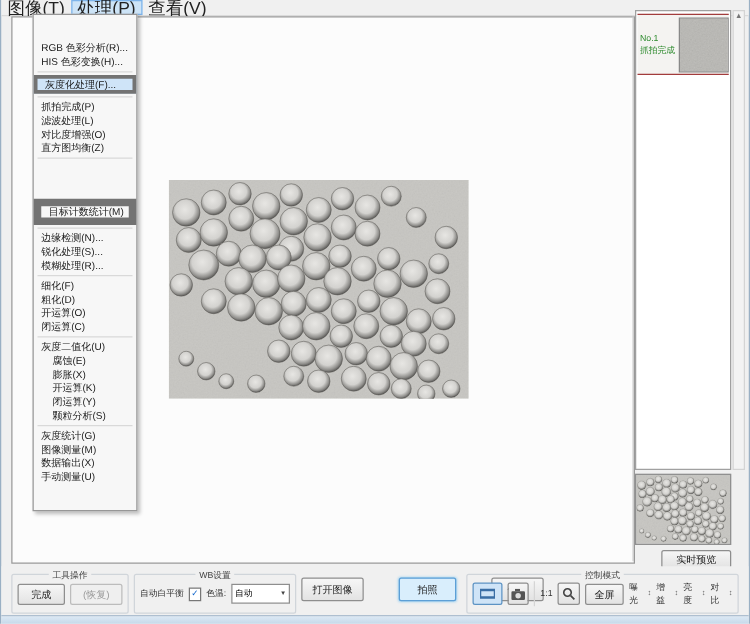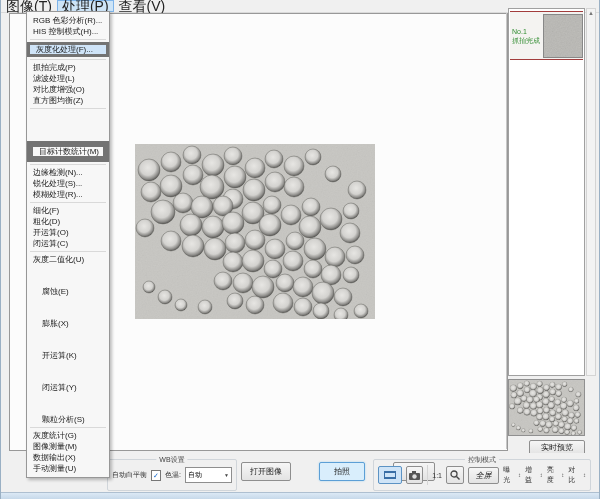--- a/index.html
+++ b/index.html
@@ -10,24 +10,24 @@
   .menubar{position:absolute;left:0;top:0;right:0;height:12px;background:#f0f0f0;
            border-bottom:1px solid #dadada;display:flex;align-items:center;font-size:14px;color:#222;}
   .menubar .mitem{padding:1px 5px;height:10px;line-height:10px;cursor:default;white-space:nowrap;}
   .menubar .mitem.active{background:#cde4f7;border:1px solid #7eb4ea;padding:0 4px;}
   
   .main-panel{position:absolute;left:8px;top:13px;width:497px;height:436px;background:#fcfcfc;
               border:1px solid #989898;}
   .micrograph{position:absolute;left:125px;top:130px;width:240px;height:175px;}
   
   .dropdown{position:absolute;left:25px;top:11px;width:82px;background:#f7f7f7;
-            border:1px solid #979797;box-shadow:2px 2px 3px rgba(0,0,0,.25);padding:3px 0;z-index:5;}
+            border:1px solid #979797;box-shadow:2px 2px 3px rgba(0,0,0,.25);padding:21px 0;z-index:5;}
   .menu-item{height:11px;line-height:11px;font-size:8px;color:#1a1a1a;padding:0 4px 0 6px;
              white-space:nowrap;overflow:hidden;cursor:default;}
-  .menu-item.indent{padding-left:15px;margin-top:21px;}
+  .menu-item.indent{padding-left:15px;}
   .menu-item.hl{background:#cfe4f8;border:3px solid #737373;height:9px;line-height:9px;}
   .menu-item.boxed{border:6px solid #737373;height:9px;line-height:9px;margin-top:32px;}
   .menu-sep{height:1px;background:#d9d9d9;margin:2px 3px;}
   
   .capture-list{position:absolute;left:507px;top:8px;width:77px;height:368px;background:#ffffff;
                 border:1px solid #a0a0a0;box-sizing:border-box;}
   .capture-item{position:absolute;left:1px;right:1px;top:2px;height:47px;
                 border-top:1px solid #a23c3c;border-bottom:1px solid #a23c3c;
                 display:flex;align-items:center;background:#f4f3f1;cursor:pointer;}
   .capture-meta{width:32px;font-size:7px;line-height:9px;color:#2e8b2e;padding-left:2px;}
@@ -176,21 +176,21 @@
           <circle cx="226" cy="167" r="7"></circle>
           <circle cx="206" cy="171" r="7"></circle>
       </g>
     </g>
   </svg>
 </div>
 <div class="sideline"></div>
 
 <div class="dropdown">
   <div class="menu-item">RGB 色彩分析(R)...</div>
-  <div class="menu-item">HIS 控制模式(H)...</div>
+  <div class="menu-item">HIS 色彩变换(H)...</div>
   <div class="menu-sep"></div>
   <div class="menu-item hl">灰度化处理(F)...</div>
   <div class="menu-sep"></div>
   <div class="menu-item">抓拍完成(P)</div>
   <div class="menu-item">滤波处理(L)</div>
   <div class="menu-item">对比度增强(O)</div>
   <div class="menu-item">直方图均衡(Z)</div>
   <div class="menu-sep"></div>
   <div class="menu-item boxed">目标计数统计(M)</div>
   <div class="menu-sep"></div>
@@ -233,20 +233,27 @@
 </div>
 
 <div class="preview-box">
   <svg viewBox="0 0 240 175" width="75" height="55">
     <use href="#scene"></use>
   </svg>
 </div>
 <button class="btn preview-btn">实时预览</button>
 
 <div class="toolbar">
+  <div class="grp grp-tools">
+    <span class="grp-label">工具操作</span>
+    <div class="row">
+      <button class="btn" style="width:38px;height:17px;">完成</button>
+      <button class="btn disabled" style="width:42px;height:17px;">(恢复)</button>
+    </div>
+  </div>
 
   <div class="grp grp-wb">
     <span class="grp-label">WB设置</span>
     <div class="row">
       <span class="lbl">自动白平衡</span>
       <span class="checkbox">✓</span>
       <span class="lbl">色温:</span>
       <span class="select">
         <span>自动</span>
         <span class="arr">▼</span>
@@ -277,21 +284,21 @@
           </svg>
       </button>
       <span class="vseg"></span>
       <span class="lbl">1:1</span>
       <button class="btn tinybtn">
         <svg width="10" height="10">
             <circle cx="4" cy="4" r="3" fill="none" stroke="#444" stroke-width="1.3"></circle>
             <line x1="6.5" y1="6.5" x2="9.5" y2="9.5" stroke="#444" stroke-width="1.4"></line>
           </svg>
       </button>
-      <button class="btn" style="width:32px;height:17px;font-style:italic;">全屏</button>
+      <button class="btn" style="width:32px;height:17px;">全屏</button>
       <span class="adj">
         <span>曝光</span>
         <span class="ud">↕</span>
       </span>
       <span class="adj">
         <span>增益</span>
         <span class="ud">↕</span>
       </span>
       <span class="adj">
         <span>亮度</span>

